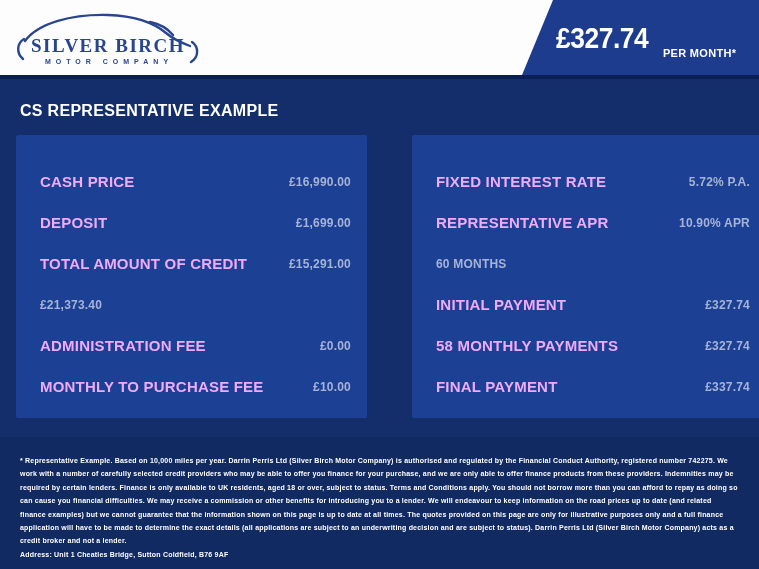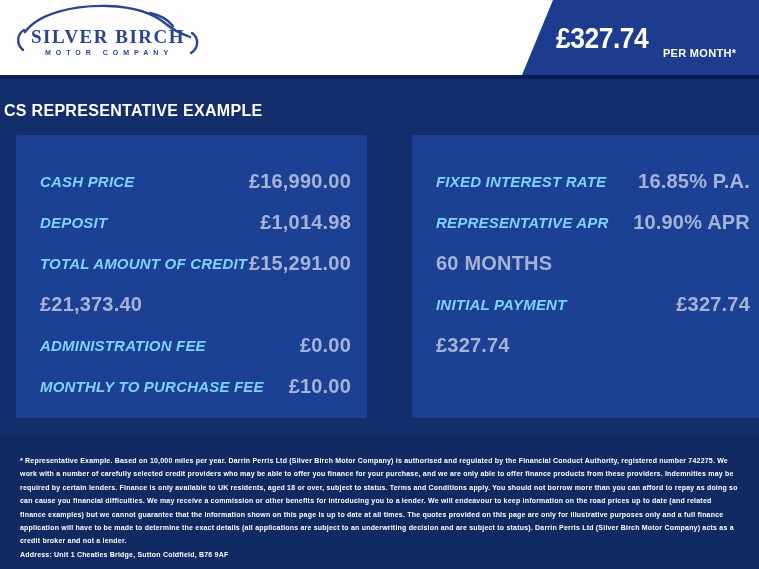--- a/index.html
+++ b/index.html
@@ -4,21 +4,21 @@
 <style>
   html,body{margin:0;padding:0;background:#0e1e4a;}
   .page{
     position:relative;width:759px;height:569px;overflow:hidden;
     background:#142e6c;font-family:"Liberation Sans",sans-serif;
     -webkit-font-smoothing:antialiased;
   }
   
   .header{position:absolute;left:0;top:0;width:759px;height:75px;background:#fdfdfd;}
   .header-rule{position:absolute;left:0;top:75px;width:759px;height:4px;background:#0a1f55;}
-  .logo{position:absolute;left:10px;top:0;width:200px;height:68px;}
+  .logo{position:absolute;left:10px;top:9px;width:200px;height:68px;}
   .logo svg{position:absolute;left:0;top:0;}
   .logo-name{
     position:absolute;left:21px;top:26px;width:160px;
     font-family:"Liberation Serif",serif;font-size:19px;font-weight:600;
     letter-spacing:1.5px;color:#2a4590;white-space:nowrap;
   }
   .logo-sub{
     position:absolute;left:24px;top:49px;width:150px;text-align:center;
     font-size:7px;font-weight:700;letter-spacing:5px;color:#2a4590;white-space:nowrap;
   }
@@ -31,34 +31,34 @@
     display:inline-block;color:#ffffff;font-size:30px;font-weight:700;
     letter-spacing:-0.5px;transform:scaleX(0.88);transform-origin:left center;white-space:nowrap;
   }
   .price-per{
     display:inline-block;color:#ffffff;font-size:11px;font-weight:700;
     letter-spacing:0.3px;margin-left:2px;margin-top:31px;white-space:nowrap;
   }
   
   .title-bar{
     position:absolute;left:0;top:79px;width:759px;height:64px;
-    display:flex;align-items:center;padding-left:4px;box-sizing:border-box;
+    display:flex;align-items:center;padding-left:20px;box-sizing:border-box;
   }
   .title-text{color:#ffffff;font-size:16px;font-weight:700;letter-spacing:0.3px;}
   
   .panel{
     position:absolute;top:135px;height:283px;background:#1c4093;border-radius:2px;
     box-sizing:border-box;padding:26px 16px 10px 24px;
     display:flex;flex-direction:column;
   }
   .panel-left{left:16px;width:351px;}
   .panel-right{left:388px;width:354px;margin-left:24px;}
   .row{height:41px;display:flex;align-items:center;justify-content:space-between;}
-  .lbl{color:#7dd3fc;font-size:15px;font-weight:700;letter-spacing:0.2px;white-space:nowrap;font-style:italic;}
-  .val{color:#a6b3d7;font-size:20px;font-weight:600;letter-spacing:0.2px;white-space:nowrap;text-align:right;}
+  .lbl{color:#f0abfc;font-size:15px;font-weight:700;letter-spacing:0.2px;white-space:nowrap;}
+  .val{color:#a6b3d7;font-size:12px;font-weight:600;letter-spacing:0.2px;white-space:nowrap;text-align:right;}
   
   .footer{
     position:absolute;left:0;top:437px;width:759px;height:132px;background:#112a62;
     box-sizing:border-box;padding:17px 20px 0 20px;
   }
   .footer p{
     margin:0;color:#ffffff;font-size:7px;font-weight:700;
     line-height:13.4px;letter-spacing:0.2px;width:719px;
   }
 </style>
@@ -91,21 +91,21 @@
     <span class="title-text">CS REPRESENTATIVE EXAMPLE</span>
   </div>
 
   <div class="panel panel-left">
     <div class="row">
       <span class="lbl">CASH PRICE</span>
       <span class="val">£16,990.00</span>
     </div>
     <div class="row">
       <span class="lbl">DEPOSIT</span>
-      <span class="val">£1,014.98</span>
+      <span class="val">£1,699.00</span>
     </div>
     <div class="row">
       <span class="lbl">TOTAL AMOUNT OF CREDIT</span>
       <span class="val">£15,291.00</span>
     </div>
     <div class="row">
       <span class="val">£21,373.40</span>
     </div>
     <div class="row">
       <span class="lbl">ADMINISTRATION FEE</span>
@@ -113,35 +113,40 @@
     </div>
     <div class="row">
       <span class="lbl">MONTHLY TO PURCHASE FEE</span>
       <span class="val">£10.00</span>
     </div>
   </div>
 
   <div class="panel panel-right">
     <div class="row">
       <span class="lbl">FIXED INTEREST RATE</span>
-      <span class="val">16.85% P.A.</span>
+      <span class="val">5.72% P.A.</span>
     </div>
     <div class="row">
       <span class="lbl">REPRESENTATIVE APR</span>
       <span class="val">10.90% APR</span>
     </div>
     <div class="row">
       <span class="val">60 MONTHS</span>
     </div>
     <div class="row">
       <span class="lbl">INITIAL PAYMENT</span>
       <span class="val">£327.74</span>
     </div>
     <div class="row">
+      <span class="lbl">58 MONTHLY PAYMENTS</span>
       <span class="val">£327.74</span>
+    </div>
+    <div class="row">
+      <span class="lbl">FINAL PAYMENT</span>
+      <span class="val">£337.74</span>
     </div>
   </div>
 
   <div class="footer">
     <p>* Representative Example. Based on 10,000 miles per year. Darrin Perris Ltd (Silver Birch Motor Company) is authorised and regulated by the Financial Conduct Authority, registered number 742275. We work with a number of carefully selected credit providers who may be able to offer you finance for your purchase, and we are only able to offer finance products from these providers. Indemnities may be required by certain lenders. Finance is only available to UK residents, aged 18 or over, subject to status. Terms and Conditions apply. You should not borrow more than you can afford to repay as doing so can cause you financial difficulties. We may receive a commission or other benefits for introducing you to a lender. We will endeavour to keep information on the road prices up to date (and related finance examples) but we cannot guarantee that the information shown on this page is up to date at all times. The quotes provided on this page are only for illustrative purposes only and a full finance application will have to be made to determine the exact details (all applications are subject to an underwriting decision and are subject to status). Darrin Perris Ltd (Silver Birch Motor Company) acts as a credit broker and not a lender.</p>
     <p>Address: Unit 1 Cheatles Bridge, Sutton Coldfield, B76 9AF</p>
   </div>
 
 </div>
 

